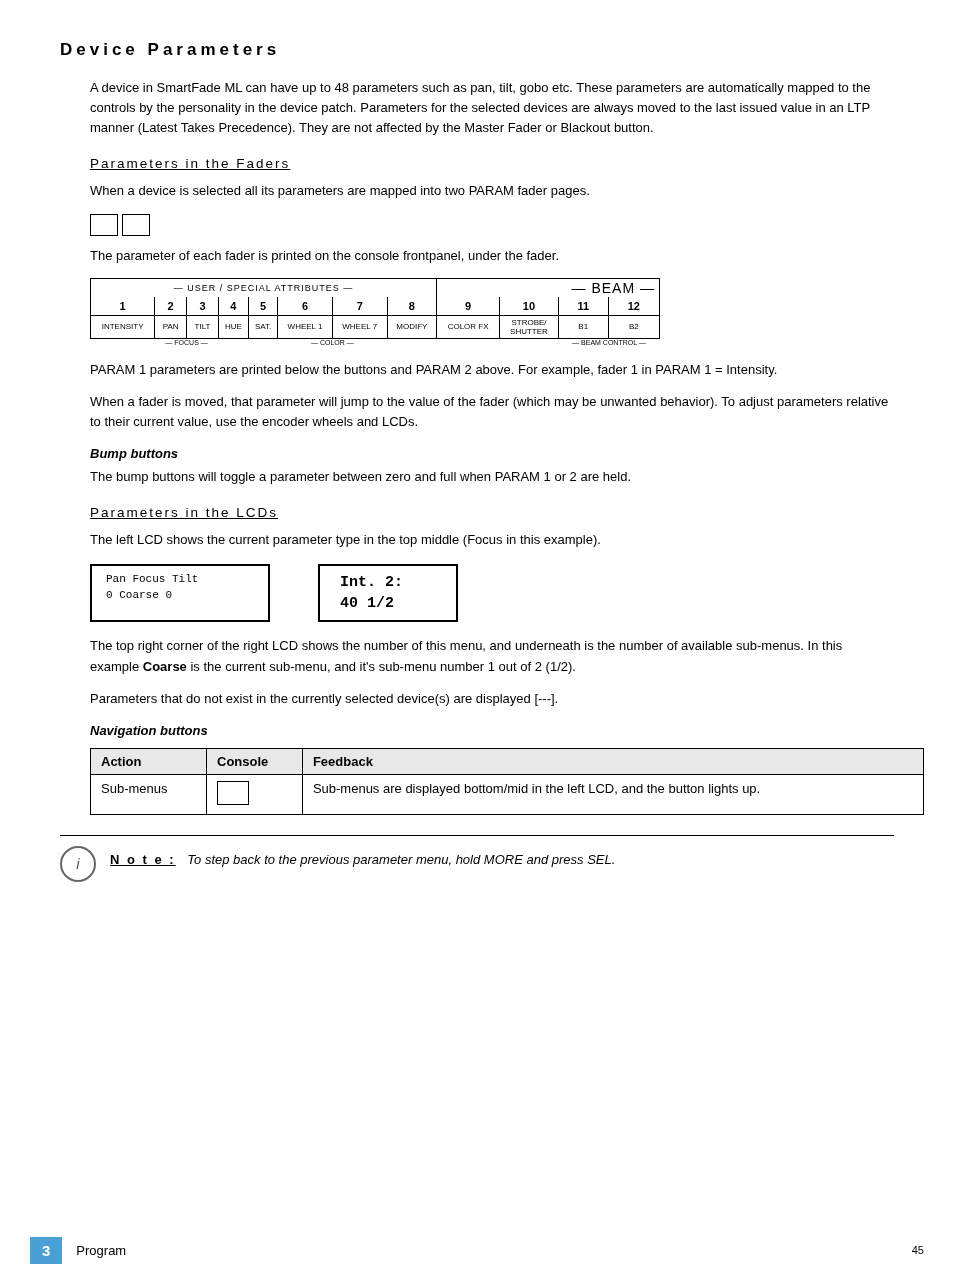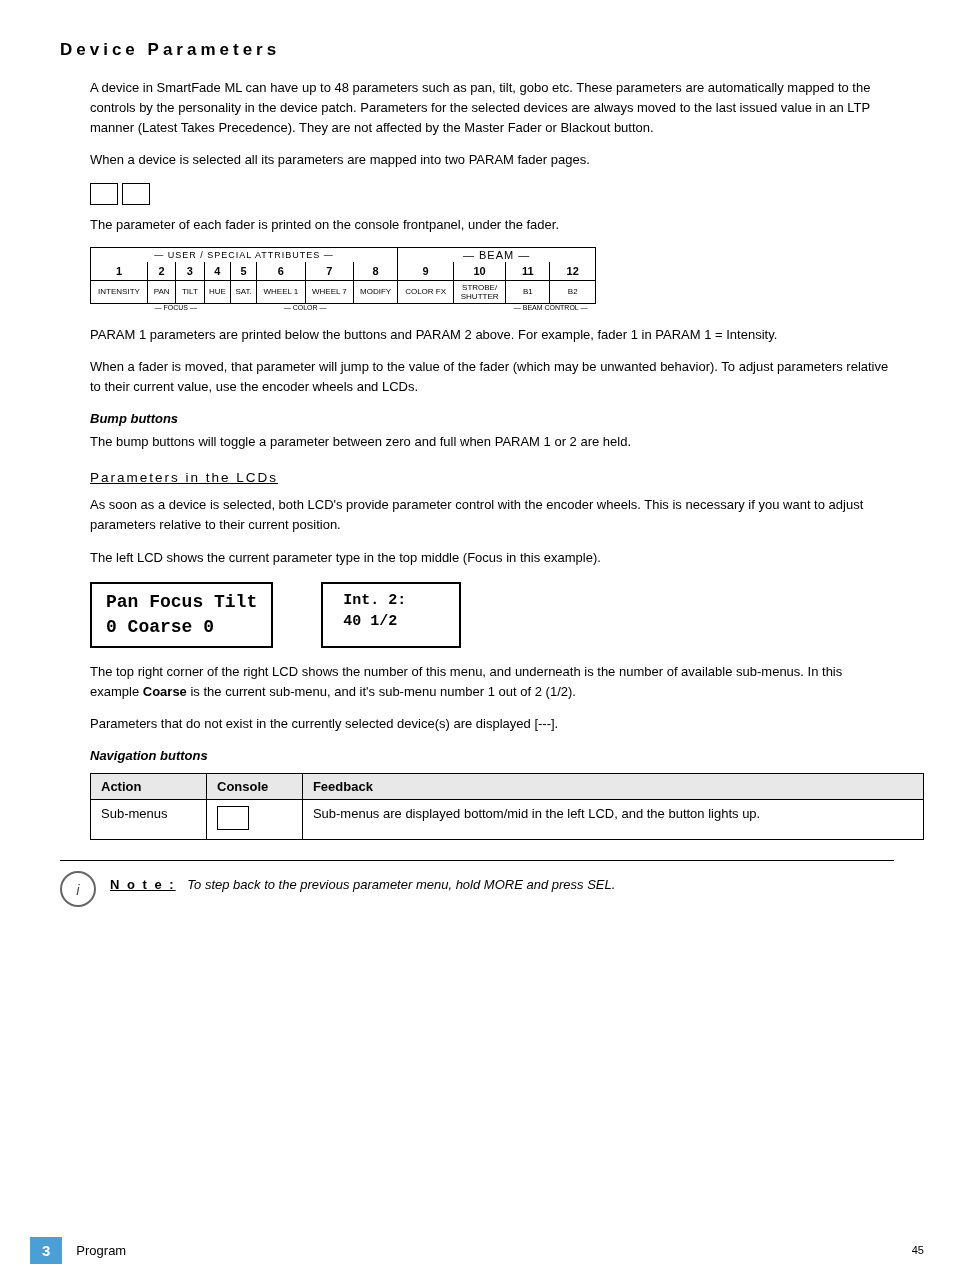--- a/index.html
+++ b/index.html
@@ -57,22 +57,22 @@
     
     .lcd-container {
       display: flex;
       gap: 16px;
       margin: 14px 0 14px 0;
     }
     .lcd-box {
       border: 2px solid #000;
       padding: 6px 14px;
       font-family: 'Courier New', monospace;
-      font-size: 18px;
-      font-weight: bold;
+      font-size: 11px;
+      font-weight: normal;
       line-height: 1.4;
       min-width: 180px;
     }
     .lcd-box-right {
       border: 2px solid #000;
       padding: 6px 20px;
       font-family: 'Courier New', monospace;
       font-size: 15px;
       font-weight: bold;
       line-height: 1.4;
@@ -178,36 +178,37 @@
   </style>
 </head>
 <body>
 
 <div class="page">
 
   <h1 class="page-title">Device Parameters</h1>
 
   <p class="body-text indent">A device in SmartFade ML can have up to 48 parameters such as pan, tilt, gobo etc. These parameters are automatically mapped to the controls by the personality in the device patch. Parameters for the selected devices are always moved to the last issued value in an LTP manner (Latest Takes Precedence). They are not affected by the Master Fader or Blackout button.</p>
 
+  <h2 class="section-heading indent">Parameters in the Faders</h2>
 
   <p class="body-text indent">When a device is selected all its parameters are mapped into two PARAM fader pages.</p>
 
   <div class="param-buttons indent">
     <div class="param-btn"></div>
     <div class="param-btn"></div>
   </div>
 
   <p class="body-text indent">The parameter of each fader is printed on the console frontpanel, under the fader.</p>
 
   <div style="margin-left:30px; margin-bottom:14px;">
-    <table style="border-collapse:collapse; font-size:9px; width:506px;">
+    <table style="border-collapse:collapse; font-size:9px; width:570px;">
       <tbody>
           <tr>
         <td colspan="8" style="border:1px solid #000; text-align:center; border-right:1px solid #000; padding:1px 4px; font-size:9px; letter-spacing:1px; border-bottom:none;">— USER / SPECIAL ATTRIBUTES —</td>
-        <td colspan="4" style="border:1px solid #000; text-align:center; padding:1px 4px; font-size:11px; letter-spacing:1px; border-bottom:none; border-left:none;">— BEAM —</td>
+        <td colspan="4" style="border:1px solid #000; text-align:right; padding:1px 4px; font-size:14px; letter-spacing:1px; border-bottom:none; border-left:none;">— BEAM —</td>
       </tr>
       <tr>
         <td style="border:1px solid #000; text-align:center; padding:3px 5px; font-size:11px; font-weight:bold; border-top:none;">1</td>
         <td style="border:1px solid #000; text-align:center; padding:3px 5px; font-size:11px; font-weight:bold; border-top:none;">2</td>
         <td style="border:1px solid #000; text-align:center; padding:3px 5px; font-size:11px; font-weight:bold; border-top:none;">3</td>
         <td style="border:1px solid #000; text-align:center; padding:3px 5px; font-size:11px; font-weight:bold; border-top:none;">4</td>
         <td style="border:1px solid #000; text-align:center; padding:3px 5px; font-size:11px; font-weight:bold; border-top:none;">5</td>
         <td style="border:1px solid #000; text-align:center; padding:3px 5px; font-size:11px; font-weight:bold; border-top:none;">6</td>
         <td style="border:1px solid #000; text-align:center; padding:3px 5px; font-size:11px; font-weight:bold; border-top:none;">7</td>
         <td style="border:1px solid #000; text-align:center; padding:3px 5px; font-size:11px; font-weight:bold; border-top:none;">8</td>
@@ -246,21 +247,20 @@
   </div>
 
   <p class="body-text indent">PARAM 1 parameters are printed below the buttons and PARAM 2 above. For example, fader 1 in PARAM 1 = Intensity.</p>
   <p class="body-text indent">When a fader is moved, that parameter will jump to the value of the fader (which may be unwanted behavior). To adjust parameters relative to their current value, use the encoder wheels and LCDs.</p>
 
   <h3 class="sub-heading indent">Bump buttons</h3>
   <p class="body-text indent">The bump buttons will toggle a parameter between zero and full when PARAM 1 or 2 are held.</p>
 
   <h2 class="section-heading indent">Parameters in the LCDs</h2>
 
-  <p class="body-text indent">As soon as a device is selected, both LCD's provide parameter control with the encoder wheels. This is necessary if you want to adjust parameters relative to their current position.</p>
   <p class="body-text indent">The left LCD shows the current parameter type in the top middle (Focus in this example).</p>
 
   <div class="lcd-container indent">
     <div class="lcd-box">
       <div>Pan   Focus Tilt</div>
       <div>0     Coarse 0</div>
     </div>
     <div style="width:16px;"></div>
     <div class="lcd-box-right">
       <div>Int.   2:</div>

